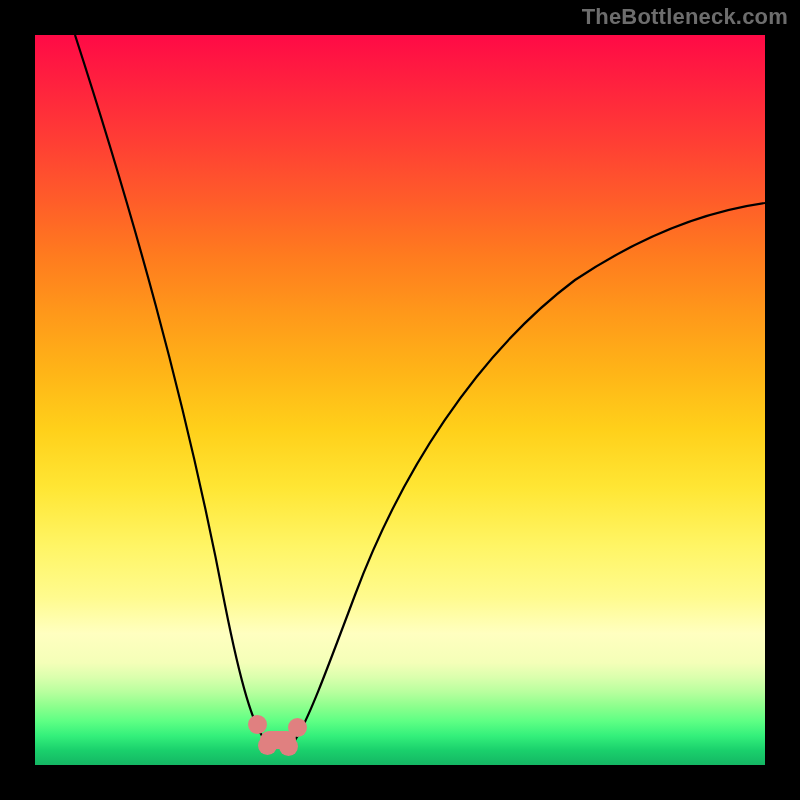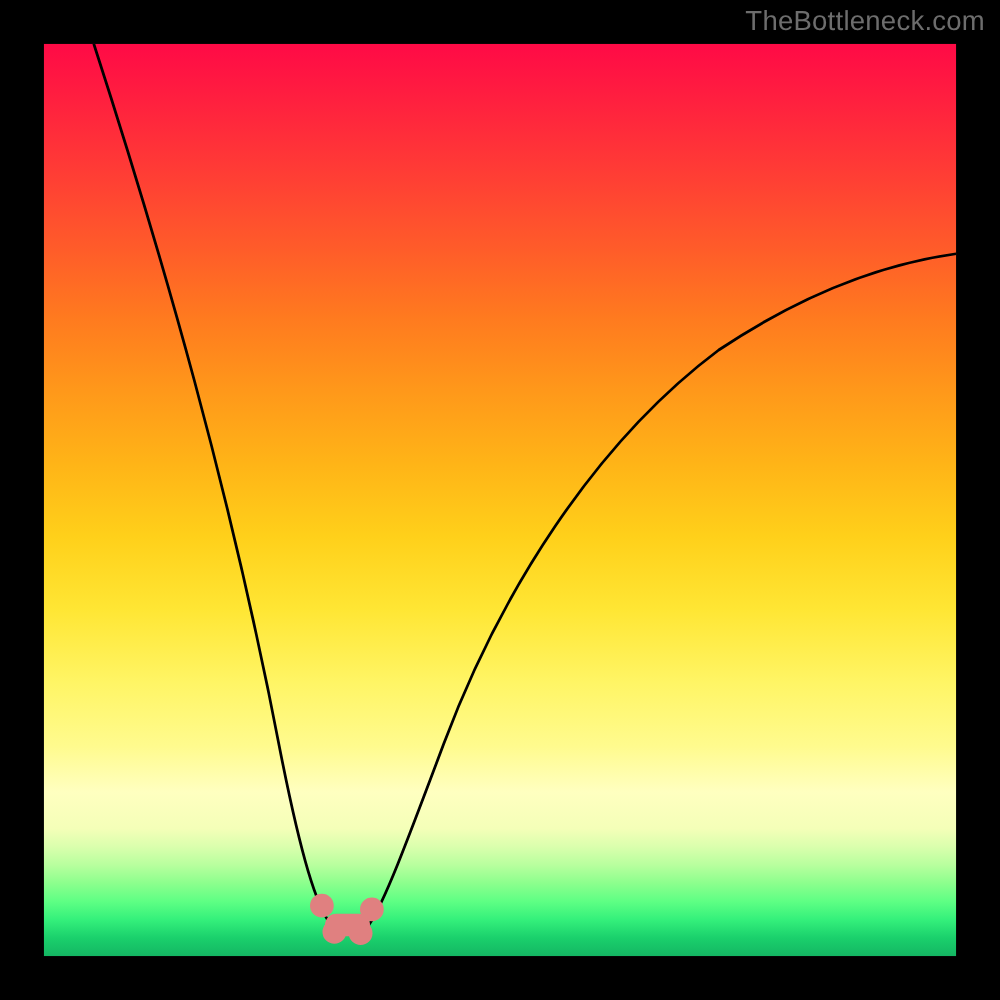--- a/index.html
+++ b/index.html
@@ -46,21 +46,21 @@
       #14b663 100%
     );
   }
   .watermark {
     position: absolute;
     top: 4px;
     right: 12px;
     color: #6d6d6d;
     font-size: 22px;
     letter-spacing: 0.2px;
-    font-weight: 400;
+    font-weight: 700;
     user-select: none;
   }
   svg.curve {
     position: absolute;
     inset: 0;
   }
   .marker {
     position: absolute;
     background: #e08080;
     border-radius: 50%;

